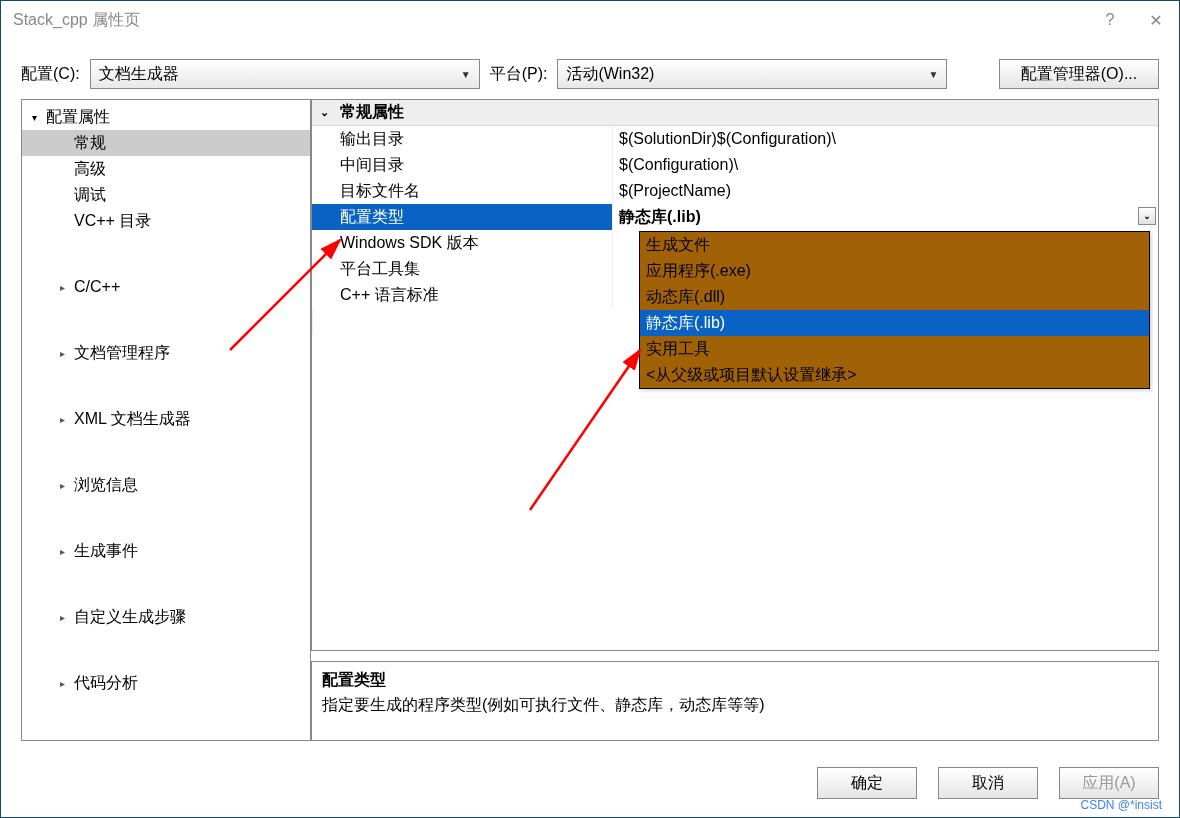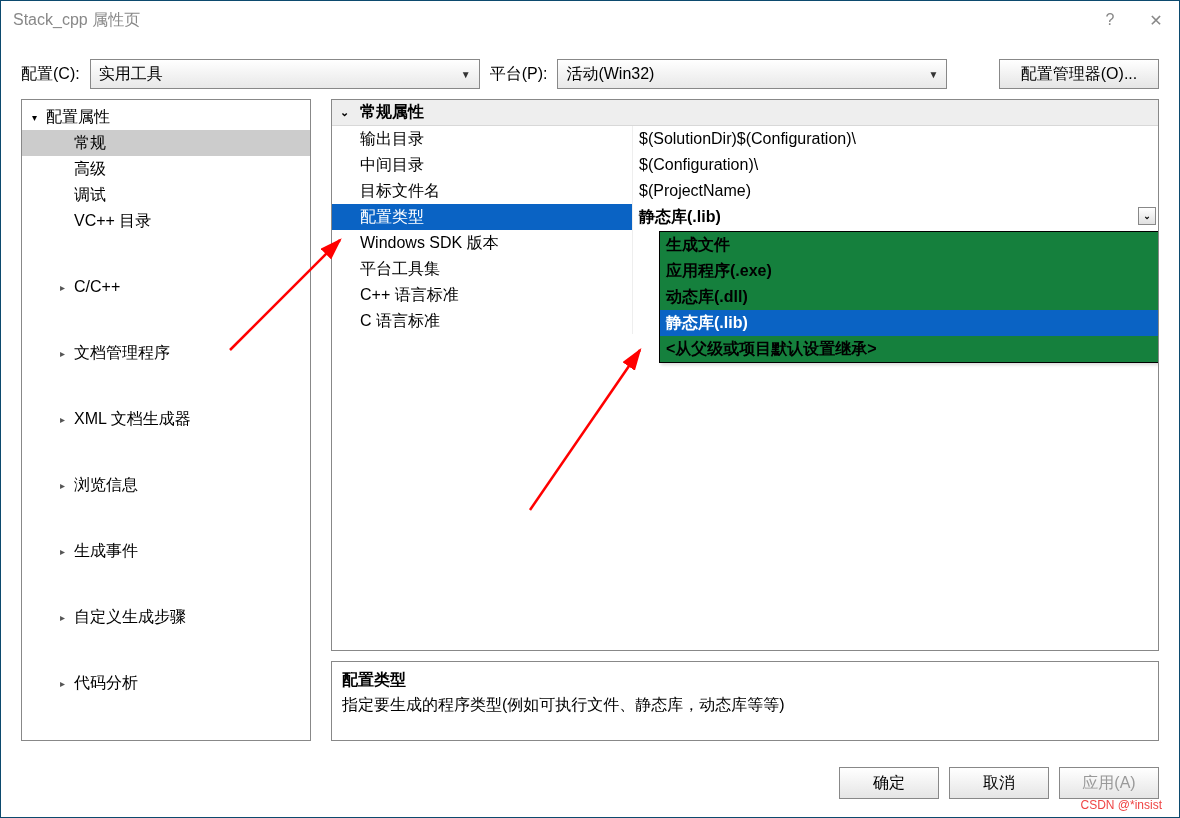--- a/index.html
+++ b/index.html
@@ -9,24 +9,24 @@
   .titlebar { height: 38px; display: flex; align-items: center; padding: 0 0 0 12px; color: #888; font-size: 16px; }
   .titlebar-spacer { flex: 1; }
   .titlebtn { width: 46px; height: 38px; display: flex; align-items: center; justify-content: center; color: #888; font-size: 16px; }
   
   .topbar { padding: 20px 20px 10px 20px; display: flex; align-items: center; gap: 10px; }
   .lbl { font-size: 16px; color: #000; white-space: nowrap; }
   .combo { border: 1px solid #888; background: linear-gradient(#fff,#e8e8e8); height: 30px; display: flex; align-items: center; padding: 0 8px; font-size: 16px; position: relative; }
   .combo .arrow { margin-left: auto; font-size: 10px; color: #333; }
   .combo-config { flex: 0 0 390px; }
   .combo-platform { flex: 0 0 390px; gap: 28px; }
-  .btn { border: 1px solid #888; background: linear-gradient(#fff,#e5e5e5); height: 30px; padding: 0 16px; display: flex; align-items: center; font-size: 16px; }
+  .btn { border: 1px solid #888; background: linear-gradient(#fff,#e5e5e5); height: 30px; padding: 0 16px; display: flex; align-items: center; font-size: 16px; margin-left: 11px; }
   .btn-cfgmgr { flex: 0 0 160px; justify-content: center; }
   
-  .body { flex: 1; display: flex; gap: 20px; padding: 0 20px 12px 20px; min-height: 0; }
+  .body { flex: 1; display: flex; gap: 0; padding: 0 20px 12px 20px; min-height: 0; }
   
   .left { width: 290px; border: 1px solid #888; background: #fff; padding: 4px 0; overflow: hidden; }
   .tree-item { display: flex; align-items: center; height: 26px; font-size: 16px; color: #000; padding-left: 10px; }
   .tree-item.root { font-weight: normal; }
   .tree-item.indent1 { padding-left: 52px; }
   .tree-item.indent1b { padding-left: 38px; margin-top: 40px; }
   .tree-item.selected { background: #ccc; }
   .tri { display: inline-block; width: 14px; font-size: 10px; color: #555; }
   .tri.open::before { content: "▾"; color:#000; }
   .tri.closed::before { content: "▸"; }
@@ -35,33 +35,33 @@
   .grid { flex: 1; border: 1px solid #888; background: #fff; position: relative; overflow: hidden; }
   .group-header { display: flex; align-items: center; height: 26px; background: #eee; border-bottom: 1px solid #d8d8d8; padding-left: 8px; font-weight: bold; font-size: 16px; }
   .group-header .chev { width: 20px; font-size: 11px; }
   .row { display: flex; height: 26px; font-size: 16px; }
   .row .pname { width: 300px; padding-left: 28px; display: flex; align-items: center; }
   .row .pval { flex: 1; padding-left: 6px; display: flex; align-items: center; border-left: 1px solid #eee; }
   .row.sel .pname { background: #0a63c4; color: #fff; }
   .row.sel .pval { font-weight: bold; position: relative; }
   .row.sel .pval .dd { position: absolute; right: 2px; top: 3px; width: 18px; height: 18px; border: 1px solid #888; background: linear-gradient(#fff,#e0e0e0); display: flex; align-items: center; justify-content: center; font-size: 9px; }
   
-  .dropdown { position: absolute; left: 327px; top: 131px; width: 511px; border: 1px solid #000; background: #15803d; z-index: 10; box-shadow: 2px 2px 3px rgba(0,0,0,0.15); font-weight: bold; }
+  .dropdown { position: absolute; left: 327px; top: 131px; width: 511px; border: 1px solid #000; background: #a16207; z-index: 10; box-shadow: 2px 2px 3px rgba(0,0,0,0.15); }
   .dd-item { height: 26px; display: flex; align-items: center; padding-left: 6px; font-size: 16px; }
   .dd-item.sel { background: #0a63c4; color: #fff; }
   
   .desc { border: 1px solid #888; background: #fff; padding: 8px 10px; margin-top: 10px; height: 80px; }
   .desc-title { font-weight: bold; font-size: 16px; margin-bottom: 4px; }
   .desc-text { font-size: 16px; }
   
   .footer { padding: 14px 20px 18px 20px; display: flex; justify-content: flex-end; gap: 10px; }
   .btn-footer { width: 100px; height: 32px; justify-content: center; }
   .btn-disabled { color: #999; justify-content: center; }
   
-  .watermark { position: absolute; right: 18px; bottom: 6px; font-size: 12px; color: #ef4444; }
+  .watermark { position: absolute; right: 18px; bottom: 6px; font-size: 12px; color: #3b82f6; }
   
   .arrowline { position: absolute; pointer-events: none; z-index: 20; }
 </style>
 </head>
 <body>
 
 <div class="window">
   <div class="titlebar">
     <span>Stack_cpp 属性页</span>
     <div class="titlebar-spacer"></div>
@@ -69,21 +69,21 @@
         <span>?</span>
       </div>
     <div class="titlebtn">
         <span>✕</span>
       </div>
   </div>
 
   <div class="topbar">
     <span class="lbl">配置(C):</span>
     <div class="combo combo-config">
-      <span>实用工具</span>
+      <span>文档生成器</span>
       <span class="arrow">▼</span>
     </div>
     <span class="lbl">平台(P):</span>
     <div class="combo combo-platform">
       <span>活动(Win32)</span>
       <span class="arrow">▼</span>
     </div>
     <div style="flex:1"></div>
     <div class="btn btn-cfgmgr">
       <span>配置管理器(O)...</span>
@@ -167,30 +167,30 @@
             </div>
             <div class="row">
               <div class="pname">平台工具集</div>
               <div class="pval"></div>
             </div>
             <div class="row">
               <div class="pname">C++ 语言标准</div>
               <div class="pval"></div>
             </div>
             <div class="row">
-              <div class="pname">C 语言标准</div>
               <div class="pval"></div>
             </div>
           </div>
 
         <div class="dropdown" id="dropdown">
             <div class="dd-item">生成文件</div>
             <div class="dd-item">应用程序(.exe)</div>
             <div class="dd-item">动态库(.dll)</div>
             <div class="dd-item sel">静态库(.lib)</div>
+            <div class="dd-item">实用工具</div>
             <div class="dd-item">&lt;从父级或项目默认设置继承&gt;</div>
           </div>
       </div>
 
       <div class="desc">
         <div class="desc-title">配置类型</div>
         <div class="desc-text">指定要生成的程序类型(例如可执行文件、静态库，动态库等等)</div>
       </div>
     </div>
   </div>

